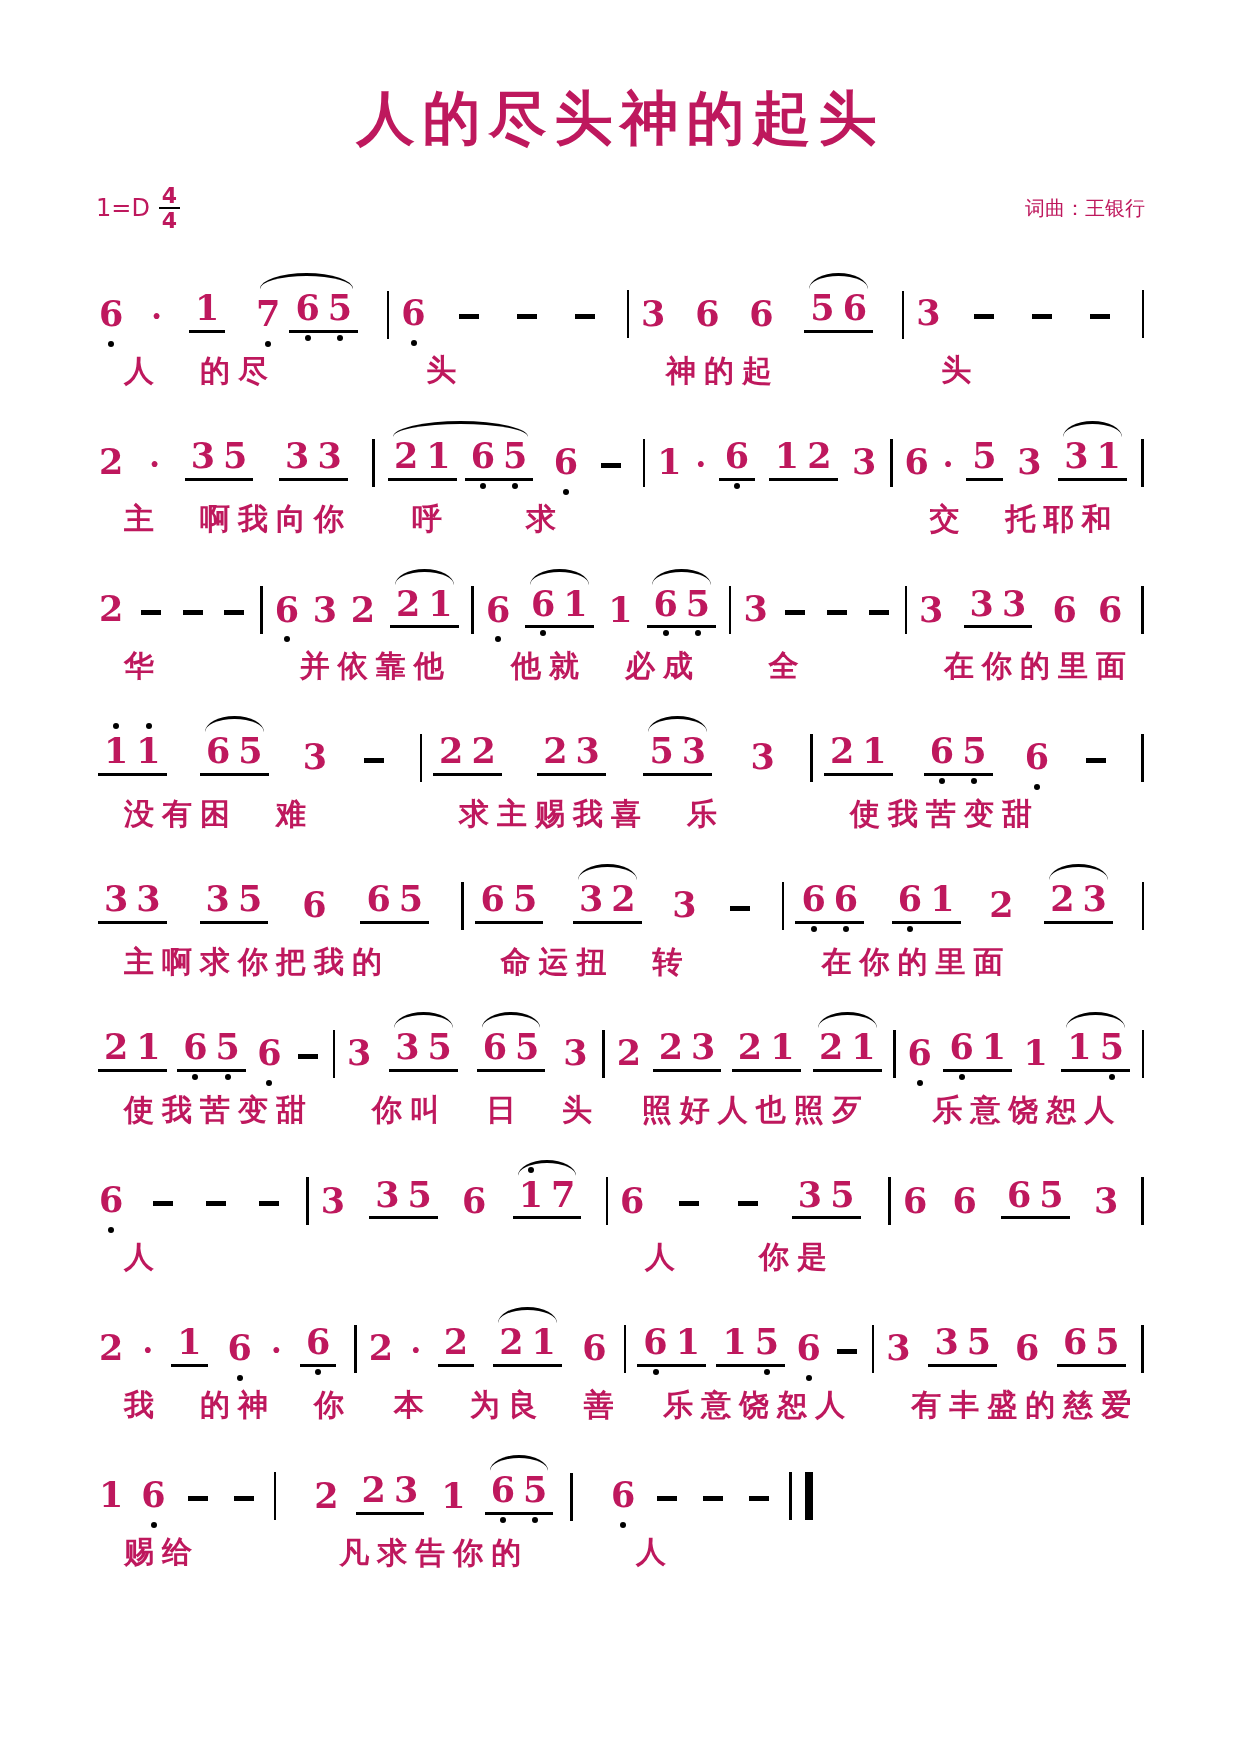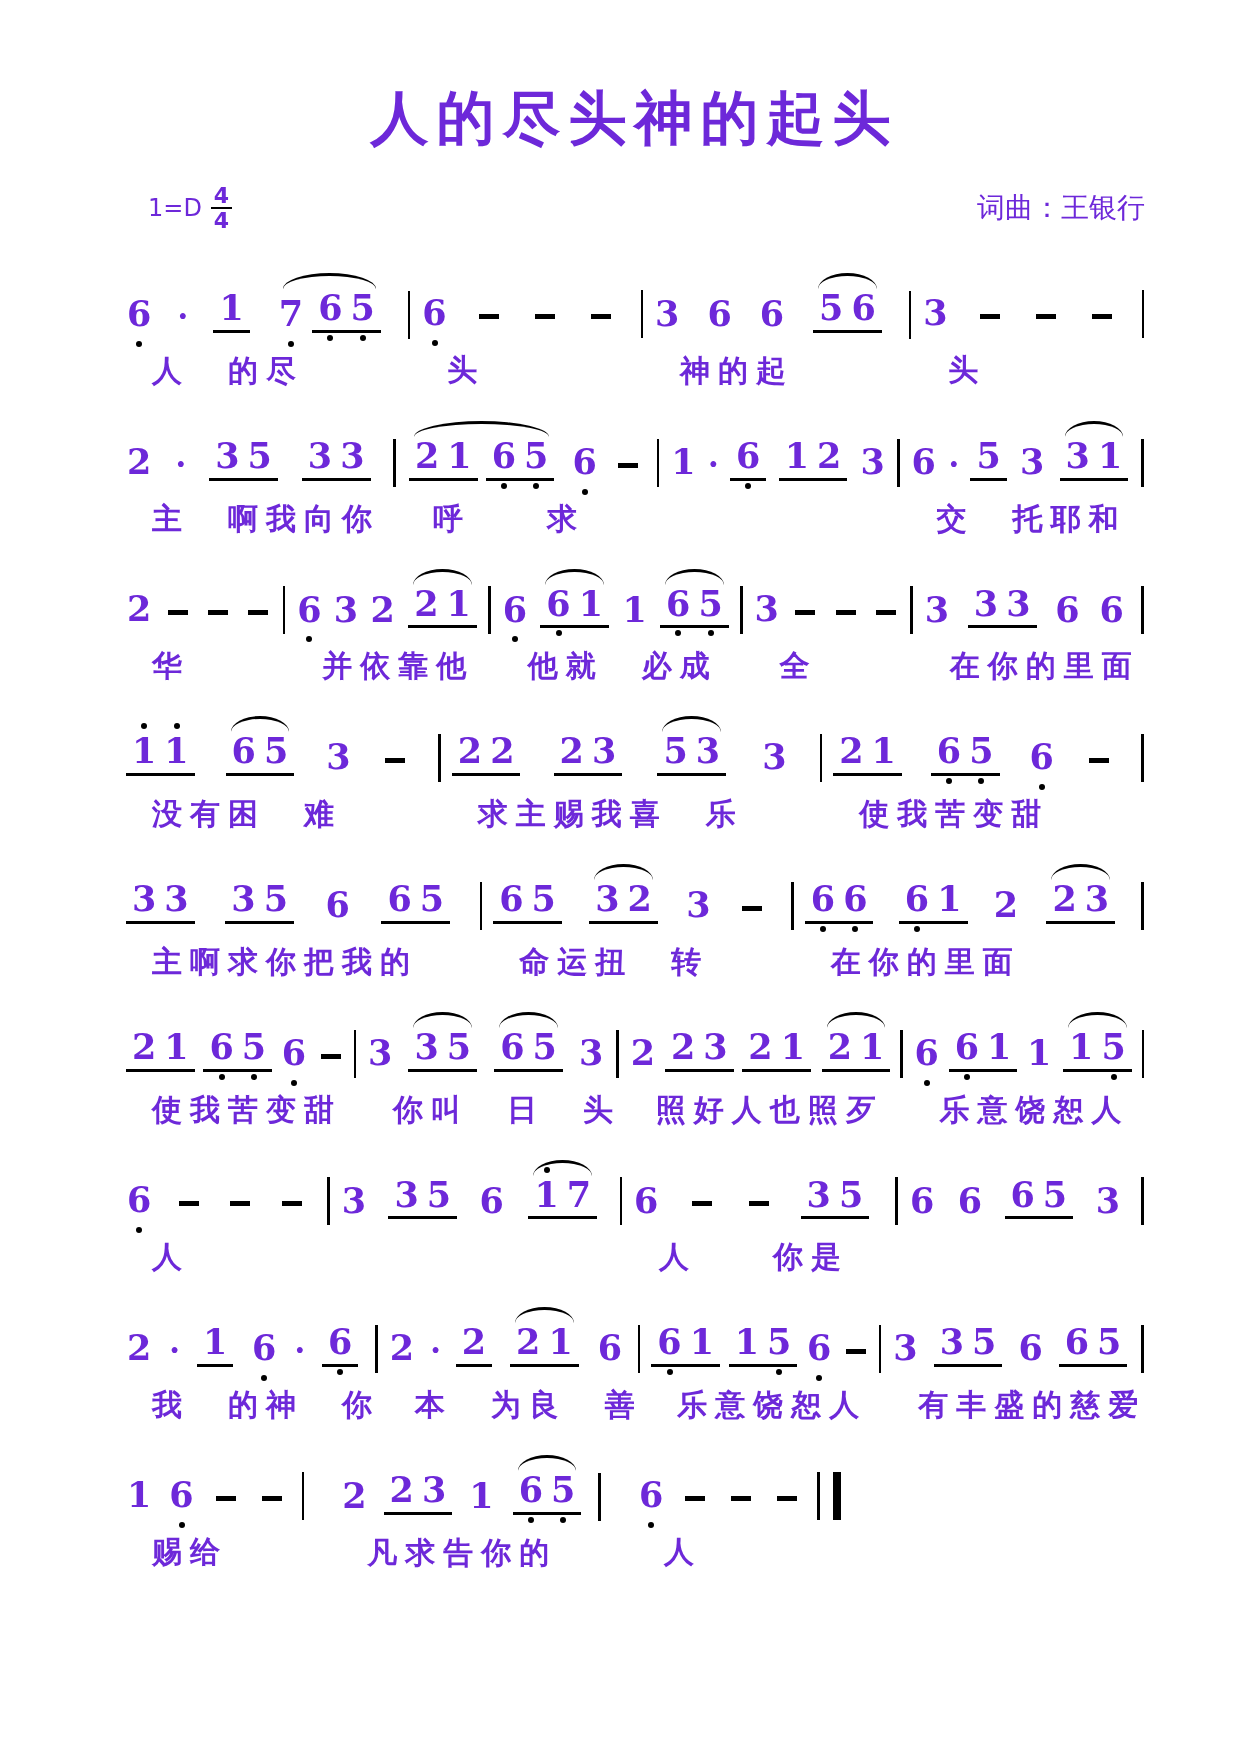--- a/index.html
+++ b/index.html
@@ -1,30 +1,30 @@
 <!DOCTYPE html>
 <html><head>
 <meta charset="utf-8">
 <style>
   html,body{margin:0;padding:0;background:#e8e8e8;}
   .page{
     width:1241px;height:1754px;background:#ffffff;margin:0 auto;
-    box-sizing:border-box;padding:52px 92px 40px 120px;
-    font-family:"DejaVu Serif","Liberation Serif",serif;color:#6d28d9;
+    box-sizing:border-box;padding:52px 92px 40px 92px;
+    font-family:"DejaVu Serif","Liberation Serif",serif;color:#be185d;
     overflow:hidden;
   }
   .title{
     text-align:center;font-size:58px;font-weight:bold;margin:28px 0 26px 0;
     letter-spacing:8px;font-family:"DejaVu Serif","Liberation Serif",serif;
   }
-  .header-row{display:flex;justify-content:space-between;align-items:center;padding:0 4px;margin-bottom:34px;margin-left:24px;}
+  .header-row{display:flex;justify-content:space-between;align-items:center;padding:0 4px;margin-bottom:34px;}
   .keysig{display:flex;align-items:center;gap:9px;font-family:"DejaVu Sans","Liberation Sans",sans-serif;font-size:24px;}
   .meter{display:inline-flex;flex-direction:column;align-items:center;font-weight:bold;font-size:22px;line-height:1.05;}
   .meter .num{border-bottom:2.5px solid #000;padding:0 3px;}
-  .credit{font-size:28px;font-family:"DejaVu Serif","Liberation Serif",serif;}
+  .credit{font-size:20px;font-family:"DejaVu Serif","Liberation Serif",serif;}
 
   .score{margin-top:10px;}
   .system{display:flex;margin-bottom:21px;}
   .system.short{justify-content:flex-start;}
   .measure{flex:1 1 auto;display:flex;flex-direction:column;min-width:0;}
   .system.short .measure{flex:0 0 auto;margin-right:26px;}
 
   .m-notes{display:flex;align-items:flex-end;justify-content:space-between;padding:24px 4px 20px 2px;}
   .system.short .m-notes{justify-content:flex-start;gap:8px;}
 

